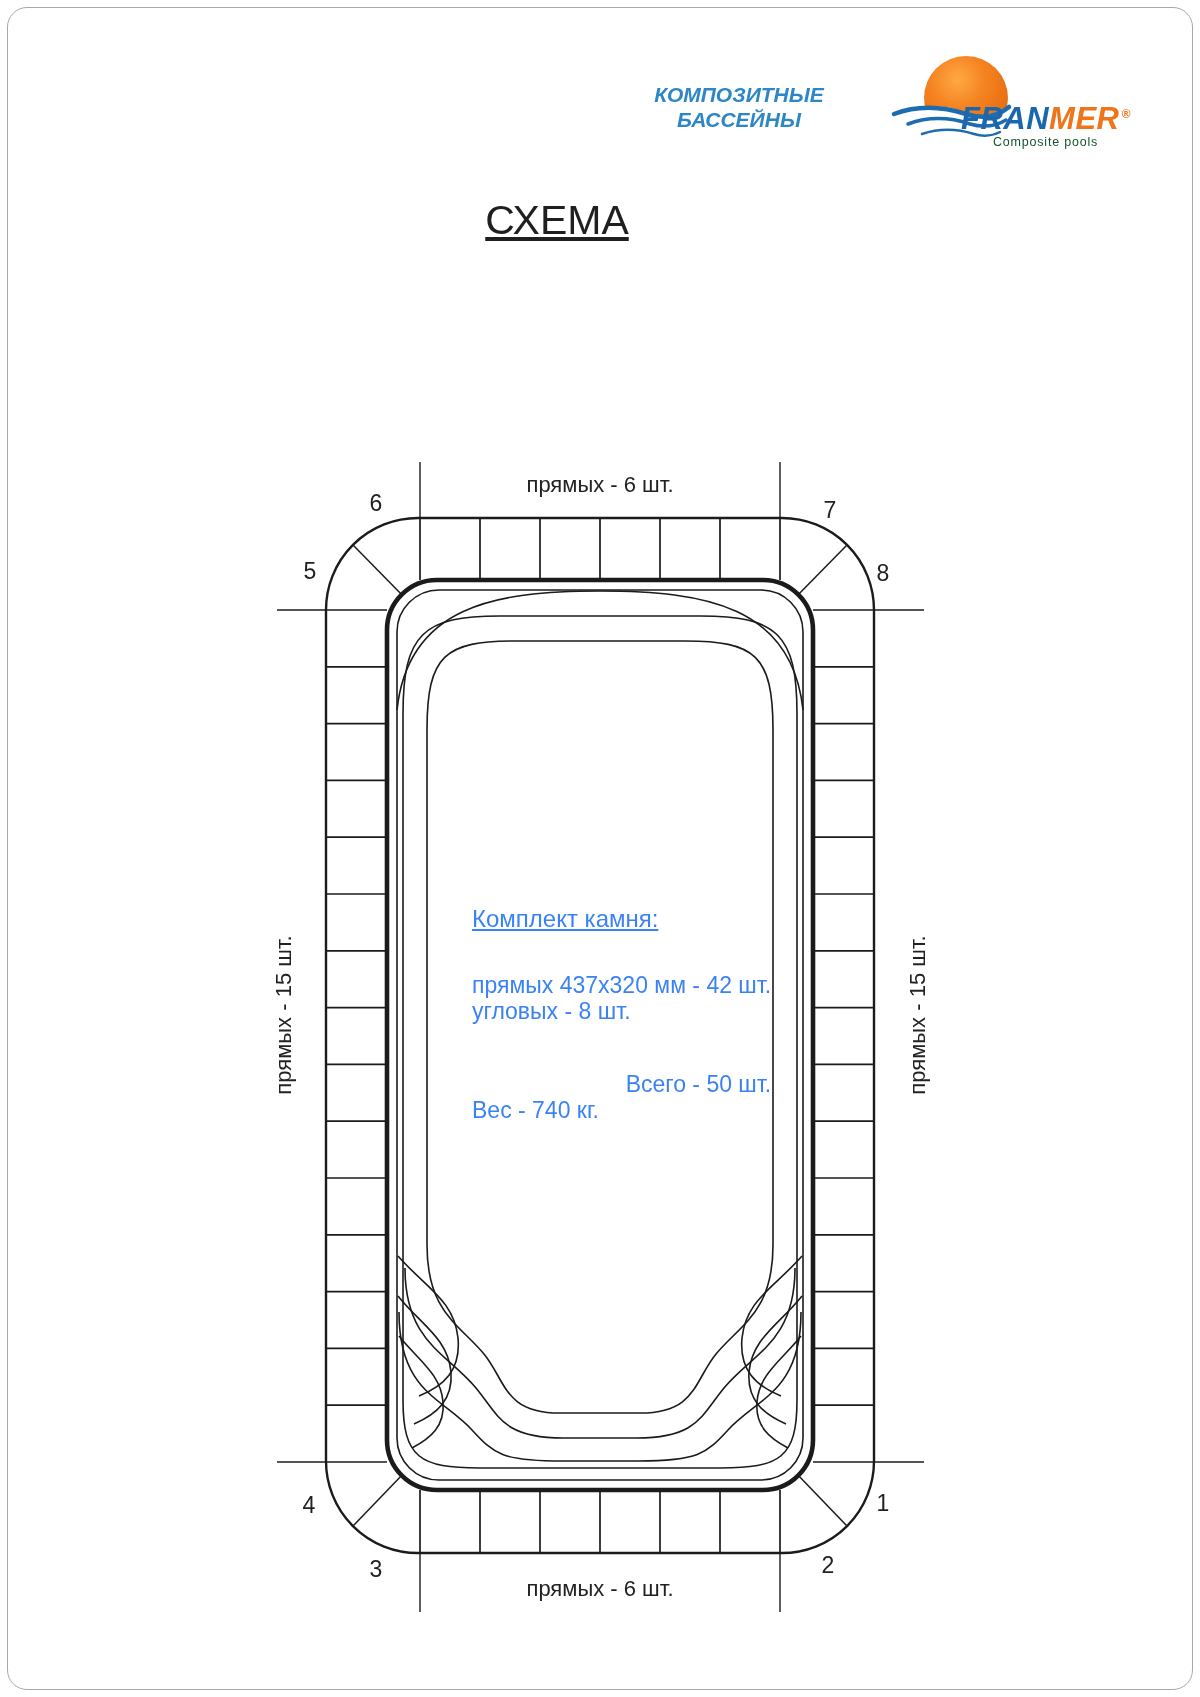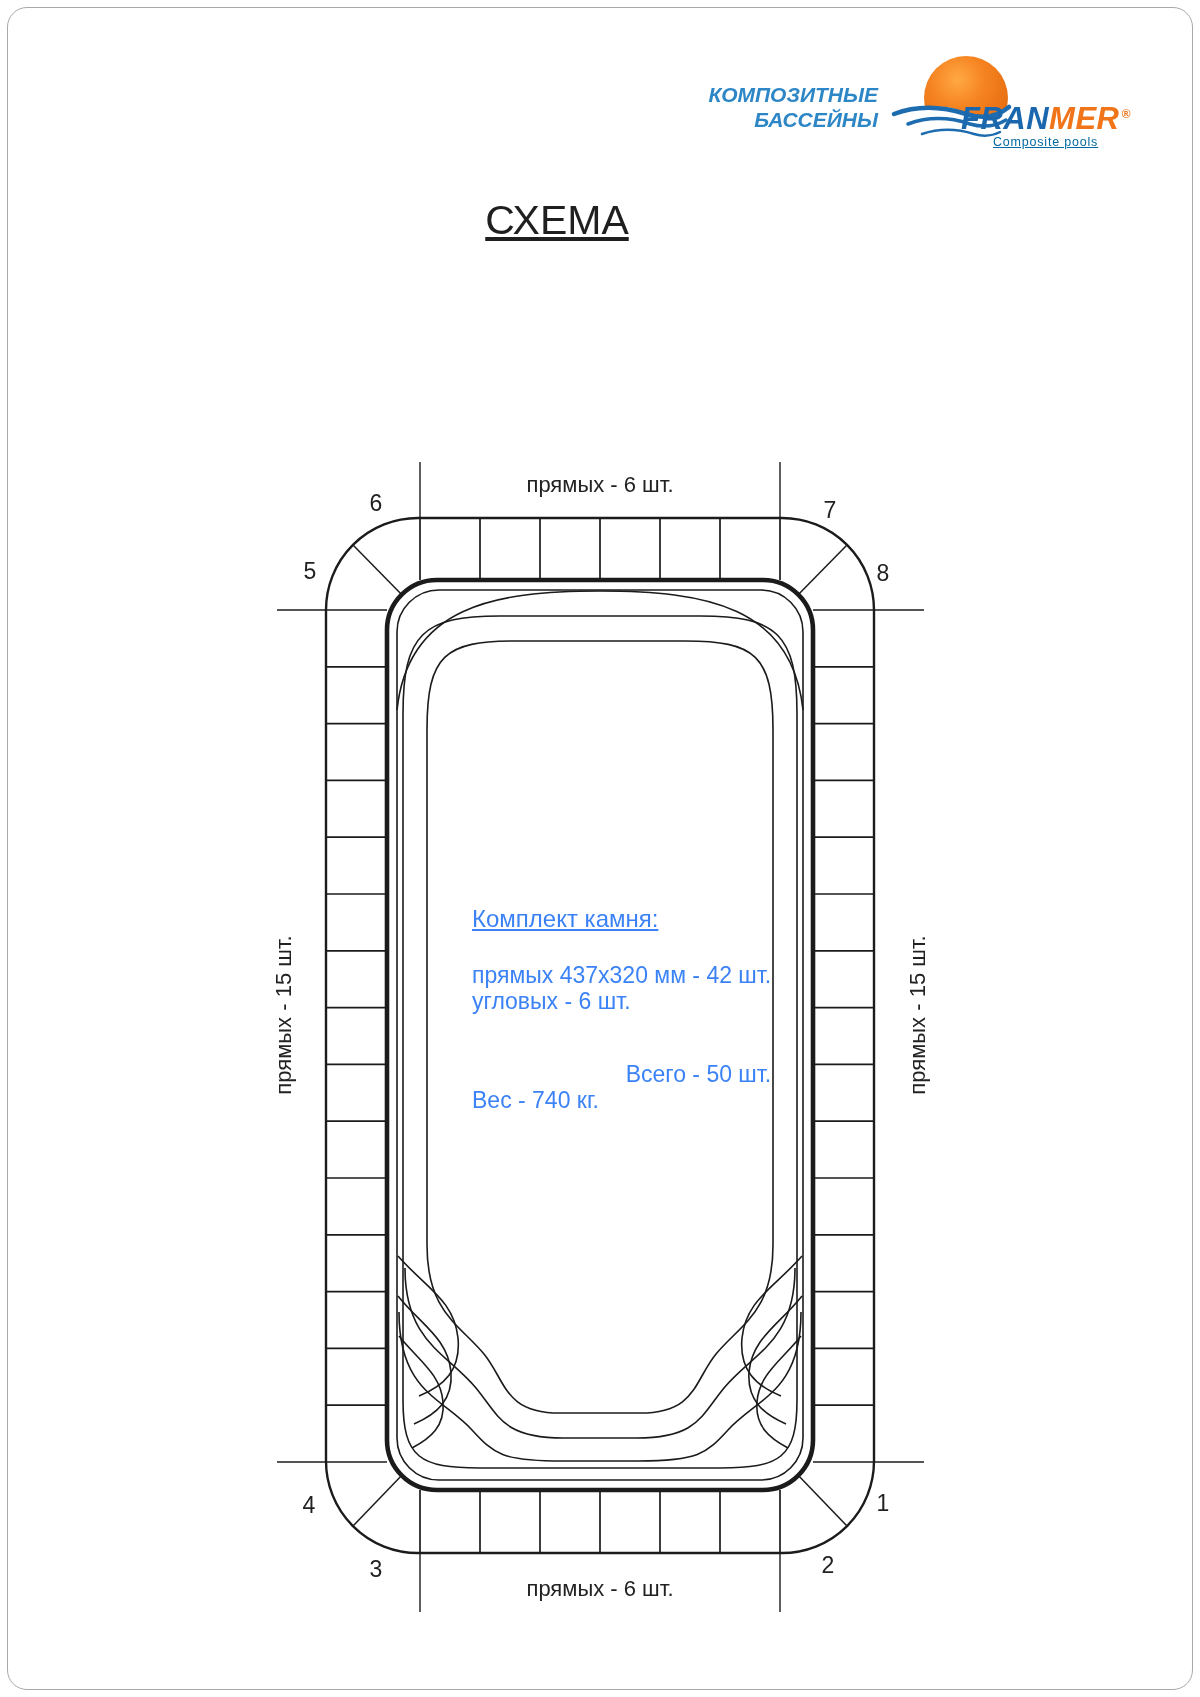--- a/index.html
+++ b/index.html
@@ -2,45 +2,45 @@
 <html><head>
 <meta charset="utf-8">
 <style>
   html,body{margin:0;padding:0;background:#fff;}
   body{width:1200px;height:1697px;position:relative;overflow:hidden;
        font-family:"Liberation Sans", sans-serif;color:#1e1e1e;}
   .page-border{position:absolute;left:7px;top:7px;right:7px;bottom:7px;
        border:1.5px solid #a9a9a9;border-radius:20px;pointer-events:none;}
 
   
-  .logo-tagline{position:absolute;left:600px;top:82px;width:278px;text-align:right;
+  .logo-tagline{position:absolute;left:600px;top:82px;width:278px;text-align:center;
        font-weight:bold;font-size:21px;line-height:25px;color:#2d86c6;font-style:italic;}
   .logo-mark{position:absolute;left:878px;top:50px;}
   .logo-brand{position:absolute;left:961px;top:101px;font-size:31px;font-weight:bold;
        font-style:italic;letter-spacing:.5px;white-space:nowrap;}
   .logo-brand .fran{color:#1b67ae;}
   .logo-brand .mer{color:#f0741a;}
   .logo-brand sup{font-size:12px;color:#f0741a;margin-left:2px;}
-  .logo-sub{position:absolute;left:993px;top:135px;font-size:12.5px;color:#0369a1;
-       letter-spacing:.8px;text-decoration:underline;}
+  .logo-sub{position:absolute;left:993px;top:135px;font-size:12.5px;color:#14532d;
+       letter-spacing:.8px;}
 
   
   .title{position:absolute;left:57px;top:196px;width:1000px;text-align:center;
        font-size:41px;line-height:49px;color:#1f1f1f;text-decoration:underline;}
 
   
   svg.diagram{position:absolute;left:0;top:0;}
   .diag-label{position:absolute;transform:translate(-50%,-50%);font-size:22px;
        color:#222;white-space:nowrap;}
   .diag-label.vert{transform:translate(-50%,-50%) rotate(-90deg);}
   .corner-num{position:absolute;transform:translate(-50%,-50%);font-size:23px;color:#222;}
 
   .spec{position:absolute;left:472px;top:906px;font-size:23px;color:#3b82f6;}
   .spec .head{font-size:24px;text-decoration:underline;line-height:26px;}
-  .spec .l1{margin-top:30px;line-height:26px;}
+  .spec .l1{margin-top:40px;line-height:26px;}
   .spec .l2{line-height:26px;}
   .spec .l3{margin-top:47px;line-height:26px;text-align:right;}
   .spec .l4{line-height:26px;}
 </style>
 </head>
 <body>
 
 <div class="page-border"></div>
 
 <div class="logo-tagline">
@@ -182,16 +182,16 @@
 <div class="corner-num" style="left:376px;top:1569px">3</div>
 <div class="corner-num" style="left:309px;top:1505px">4</div>
 <div class="corner-num" style="left:310px;top:571px">5</div>
 <div class="corner-num" style="left:376px;top:503px">6</div>
 <div class="corner-num" style="left:830px;top:510px">7</div>
 <div class="corner-num" style="left:883px;top:573px">8</div>
 
 <div class="spec">
   <div class="head">Комплект камня:</div>
   <div class="l1">прямых 437х320 мм - 42 шт.</div>
-  <div class="l2">угловых - 6 шт.</div>
+  <div class="l2">угловых - 8 шт.</div>
   <div class="l3">Всего - 50 шт.</div>
   <div class="l4">Вес - 740 кг.</div>
 </div>
 
 </body></html>

